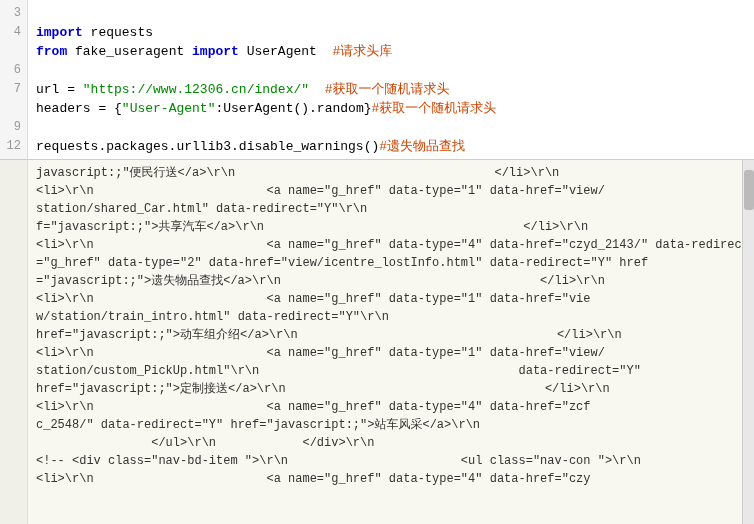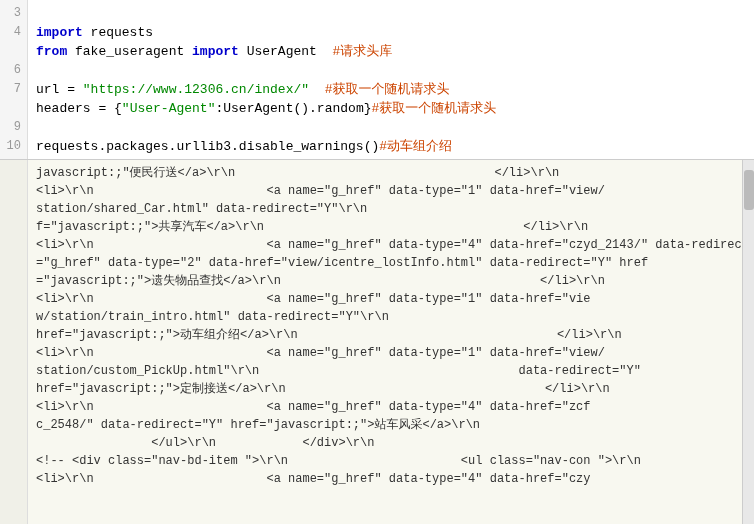--- a/index.html
+++ b/index.html
@@ -111,32 +111,32 @@
 
   <div class="code-section">
     <div class="line-numbers">
       <div>3</div>
       <div>4</div>
       <div>&nbsp;</div>
       <div>6</div>
       <div>7</div>
       <div>&nbsp;</div>
       <div>9</div>
-      <div>10</div>
+      <div>12</div>
       <div>11</div>
 
     </div>
     <div class="code-content">
 <span><span class="kw">import</span> requests</span>
 <span><span class="kw">from</span> fake_useragent <span class="kw">import</span> UserAgent  <span class="comment">#请求头库</span></span>
 
 <span>url = <span class="string">"https://www.12306.cn/index/"</span>  <span class="comment">#获取一个随机请求头</span></span>
 <span>headers = {<span class="string">"User-Agent"</span>:UserAgent().random}<span class="comment">#获取一个随机请求头</span></span>
 
-<span>requests.packages.urllib3.disable_warnings()<span class="comment">#动车组介绍</span></span>
+<span>requests.packages.urllib3.disable_warnings()<span class="comment">#遗失物品查找</span></span>
 <span>response = requests.get(url,verify=<span class="bool">False</span>,headers=headers)</span>
 
 
     </div>
   </div>
 
   <div class="html-section">
     <div class="html-line-numbers">
     </div>
     <div class="html-content">javascript:;"便民行送&lt;/a&gt;\r\n                                    &lt;/li&gt;\r\n

